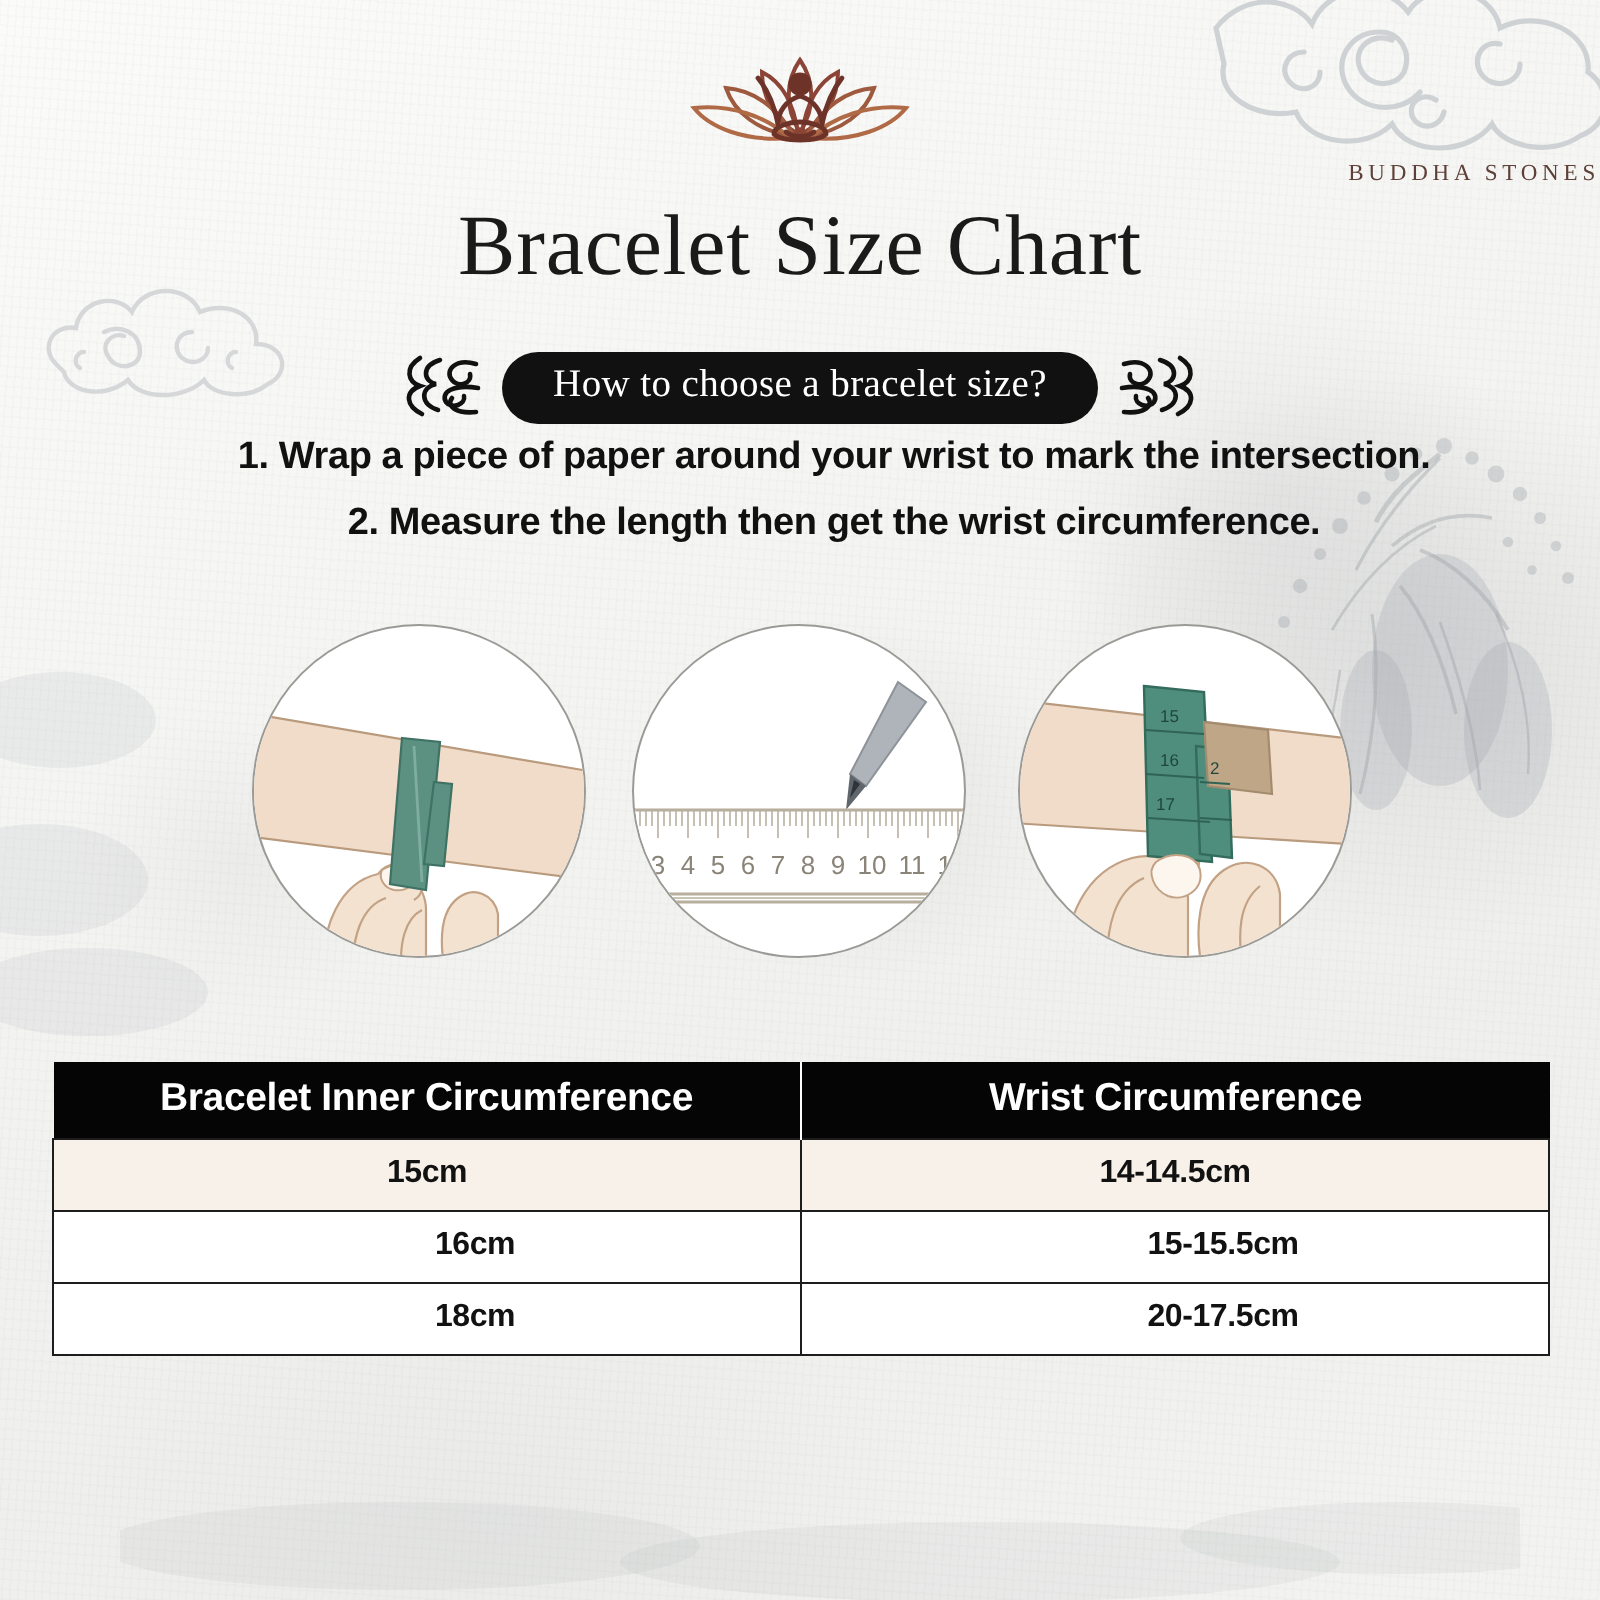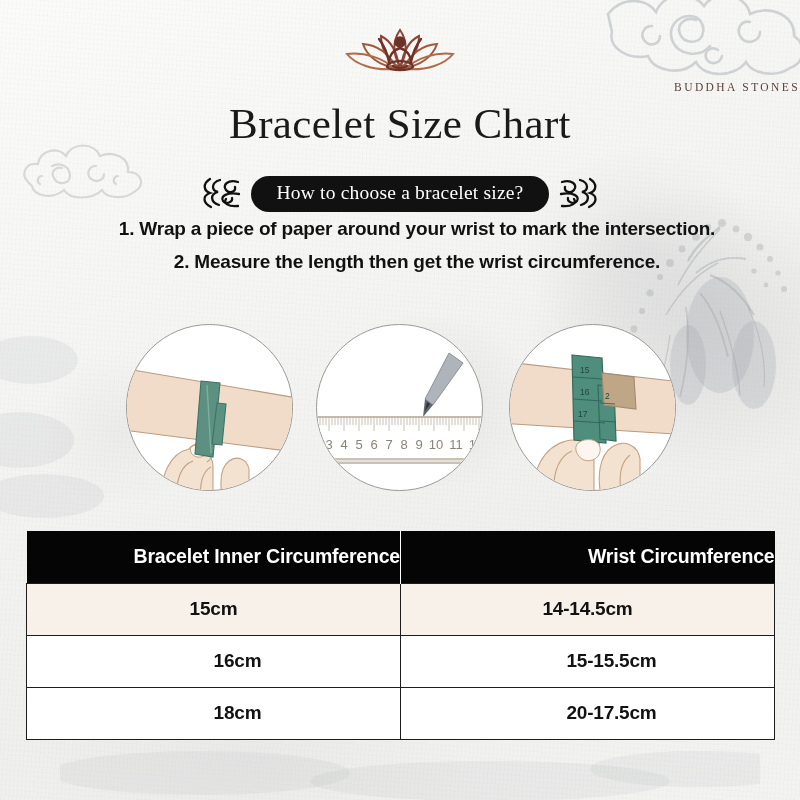--- a/index.html
+++ b/index.html
@@ -82,21 +82,21 @@
   .step {
     font-size:19px; font-weight:600;
     letter-spacing:-0.2px;
     line-height:33px;
     white-space:nowrap;
   }
 
   
   #circles { position:absolute; top:308px; left:0; width:800px; height:180px; }
   .circle {
-    position:absolute; top:16px;
+    position:absolute; top:4px;
     width:167px; height:167px;
     border-radius:50%;
     border:1.3px solid #9a9a96;
     background:#ffffff;
     overflow:hidden;
   }
   #circle-1 { left:126px; }
   #circle-2 { left:316px; }
   #circle-3 { left:509px; }
 
@@ -104,27 +104,27 @@
   #size-table {
     position:absolute; left:26px; top:531px;
     width:749px;
     border-collapse:collapse;
     table-layout:fixed;
   }
   #size-table th {
     background:#050505; color:#ffffff;
     font-size:19.5px; font-weight:700;
     letter-spacing:-0.2px;
-    height:52px; text-align:right;
+    height:38px; text-align:center;
     border:none;
   }
   #size-table th.col-sep { border-left:1.4px solid #ffffff; }
   #size-table td {
-    height:52px; text-align:center;
-    font-size:19px; font-weight:700;
+    height:36px; text-align:center;
+    font-size:16px; font-weight:700;
     color:#121212; letter-spacing:-0.2px;
     border:1.3px solid #1d1d1d;
   }
   #size-table tr.alt td { background:#f8f1ea; }
   #size-table tr.plain td { background:#ffffff;padding-left:48px; }
 </style>
 </head>
 <body>
 
 <div id="page">

